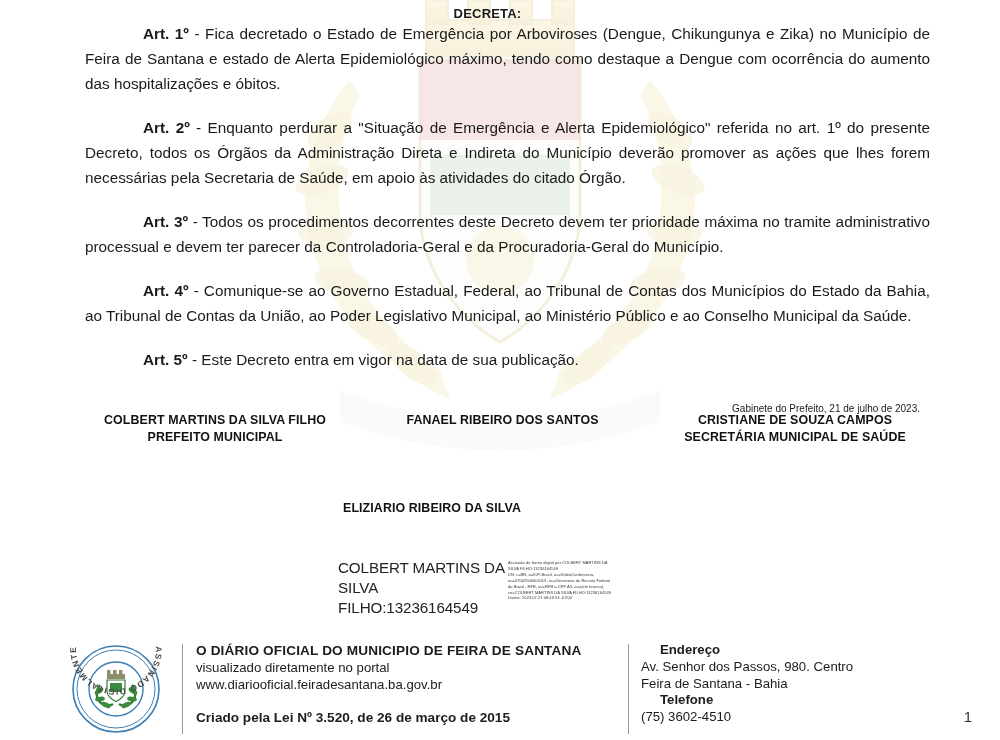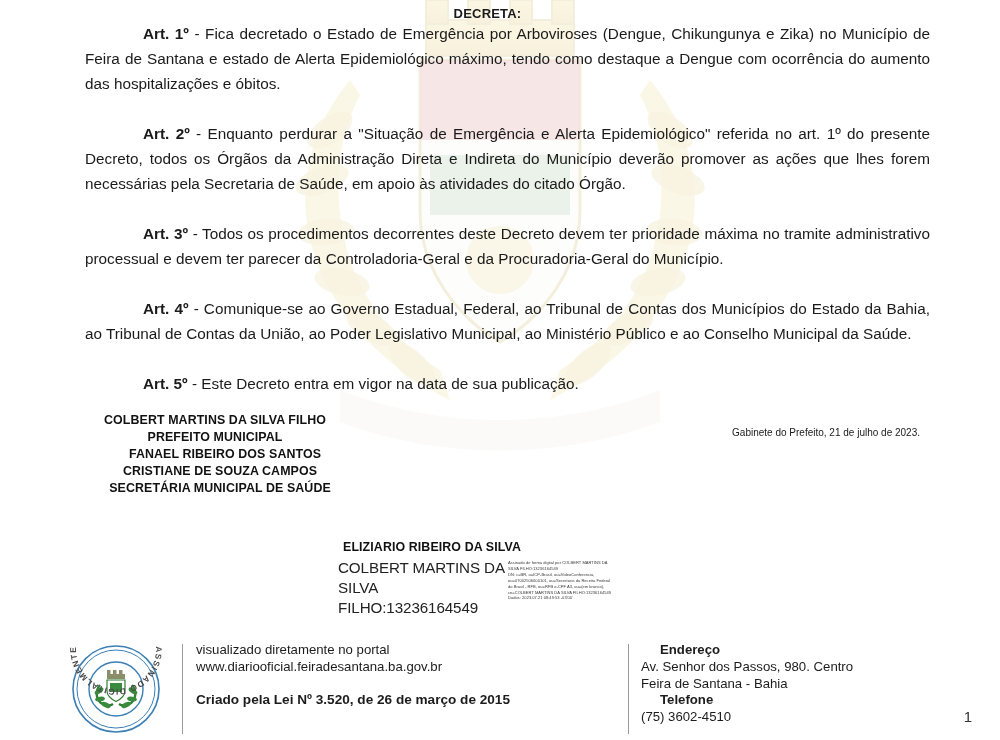--- a/index.html
+++ b/index.html
@@ -57,41 +57,40 @@
 
   p.art {
     margin: 0;
     padding: 0;
     text-align: justify;
     text-justify: inter-word;
     font-size: 15.3px;
     line-height: 25px;
     text-indent: 58px;
   }
-  p.art + p.art { margin-top: 25px; }
+  p.art + p.art { margin-top: 19px; }
 
   .art-label { font-weight: bold; }
 
   p.centered-line {
     margin: 24px 0 0 0;
     text-align: right;
     font-size: 10px;
     line-height: 25px;
     padding-right: 10px;
   }
 
   
   .sig-row {
     position: absolute;
     left: 85px;
     width: 845px;
     display: flex;
     justify-content: space-between;
     z-index: 2;
-    flex-direction: column;
   }
   #sig-row-1 { top: 412px; }
 
   .sig-block {
     text-align: center;
     font-weight: bold;
     font-size: 12.4px;
     line-height: 17px;
     letter-spacing: 0.1px;
     color: #111;
@@ -103,21 +102,20 @@
   #sig-block-2 { width: 280px; }
   #sig-block-3 { width: 270px; }
 
   #sig-row-2 {
     position: absolute;
     left: 0;
     width: 864px;
     top: 500px;
     text-align: center;
     z-index: 2;
-    margin-top: 39px;
   }
   #sig-row-2 .sig-block { width: 100%; }
 
   
   #digital-signature {
     position: absolute;
     left: 338px;
     top: 558px;
     width: 340px;
     height: 70px;
@@ -359,20 +357,21 @@
       </g>
       <text font-family="'Liberation Sans', sans-serif" font-size="8.4" font-weight="bold" fill="#4a4a4a" letter-spacing="1.05">
         <textPath href="#sealArc" startOffset="50%" text-anchor="middle">ASSINADO DIGITALMENTE</textPath>
       </text>
     </svg>
 
     <div class="footer-divider" id="divider-left"></div>
     <div class="footer-divider" id="divider-right"></div>
 
     <div id="footer-center">
+      <div class="fc-title">O DIÁRIO OFICIAL DO MUNICIPIO DE FEIRA DE SANTANA</div>
       <div class="fc-line">visualizado diretamente no portal</div>
       <div class="fc-line">www.diariooficial.feiradesantana.ba.gov.br</div>
       <div class="fc-law">Criado pela Lei Nº 3.520, de 26 de março de 2015</div>
     </div>
 
     <div id="footer-right">
       <div class="fr-head">Endereço</div>
       <div class="fr-line">Av. Senhor dos Passos, 980. Centro</div>
       <div class="fr-line">Feira de Santana - Bahia</div>
       <div class="fr-head">Telefone</div>

